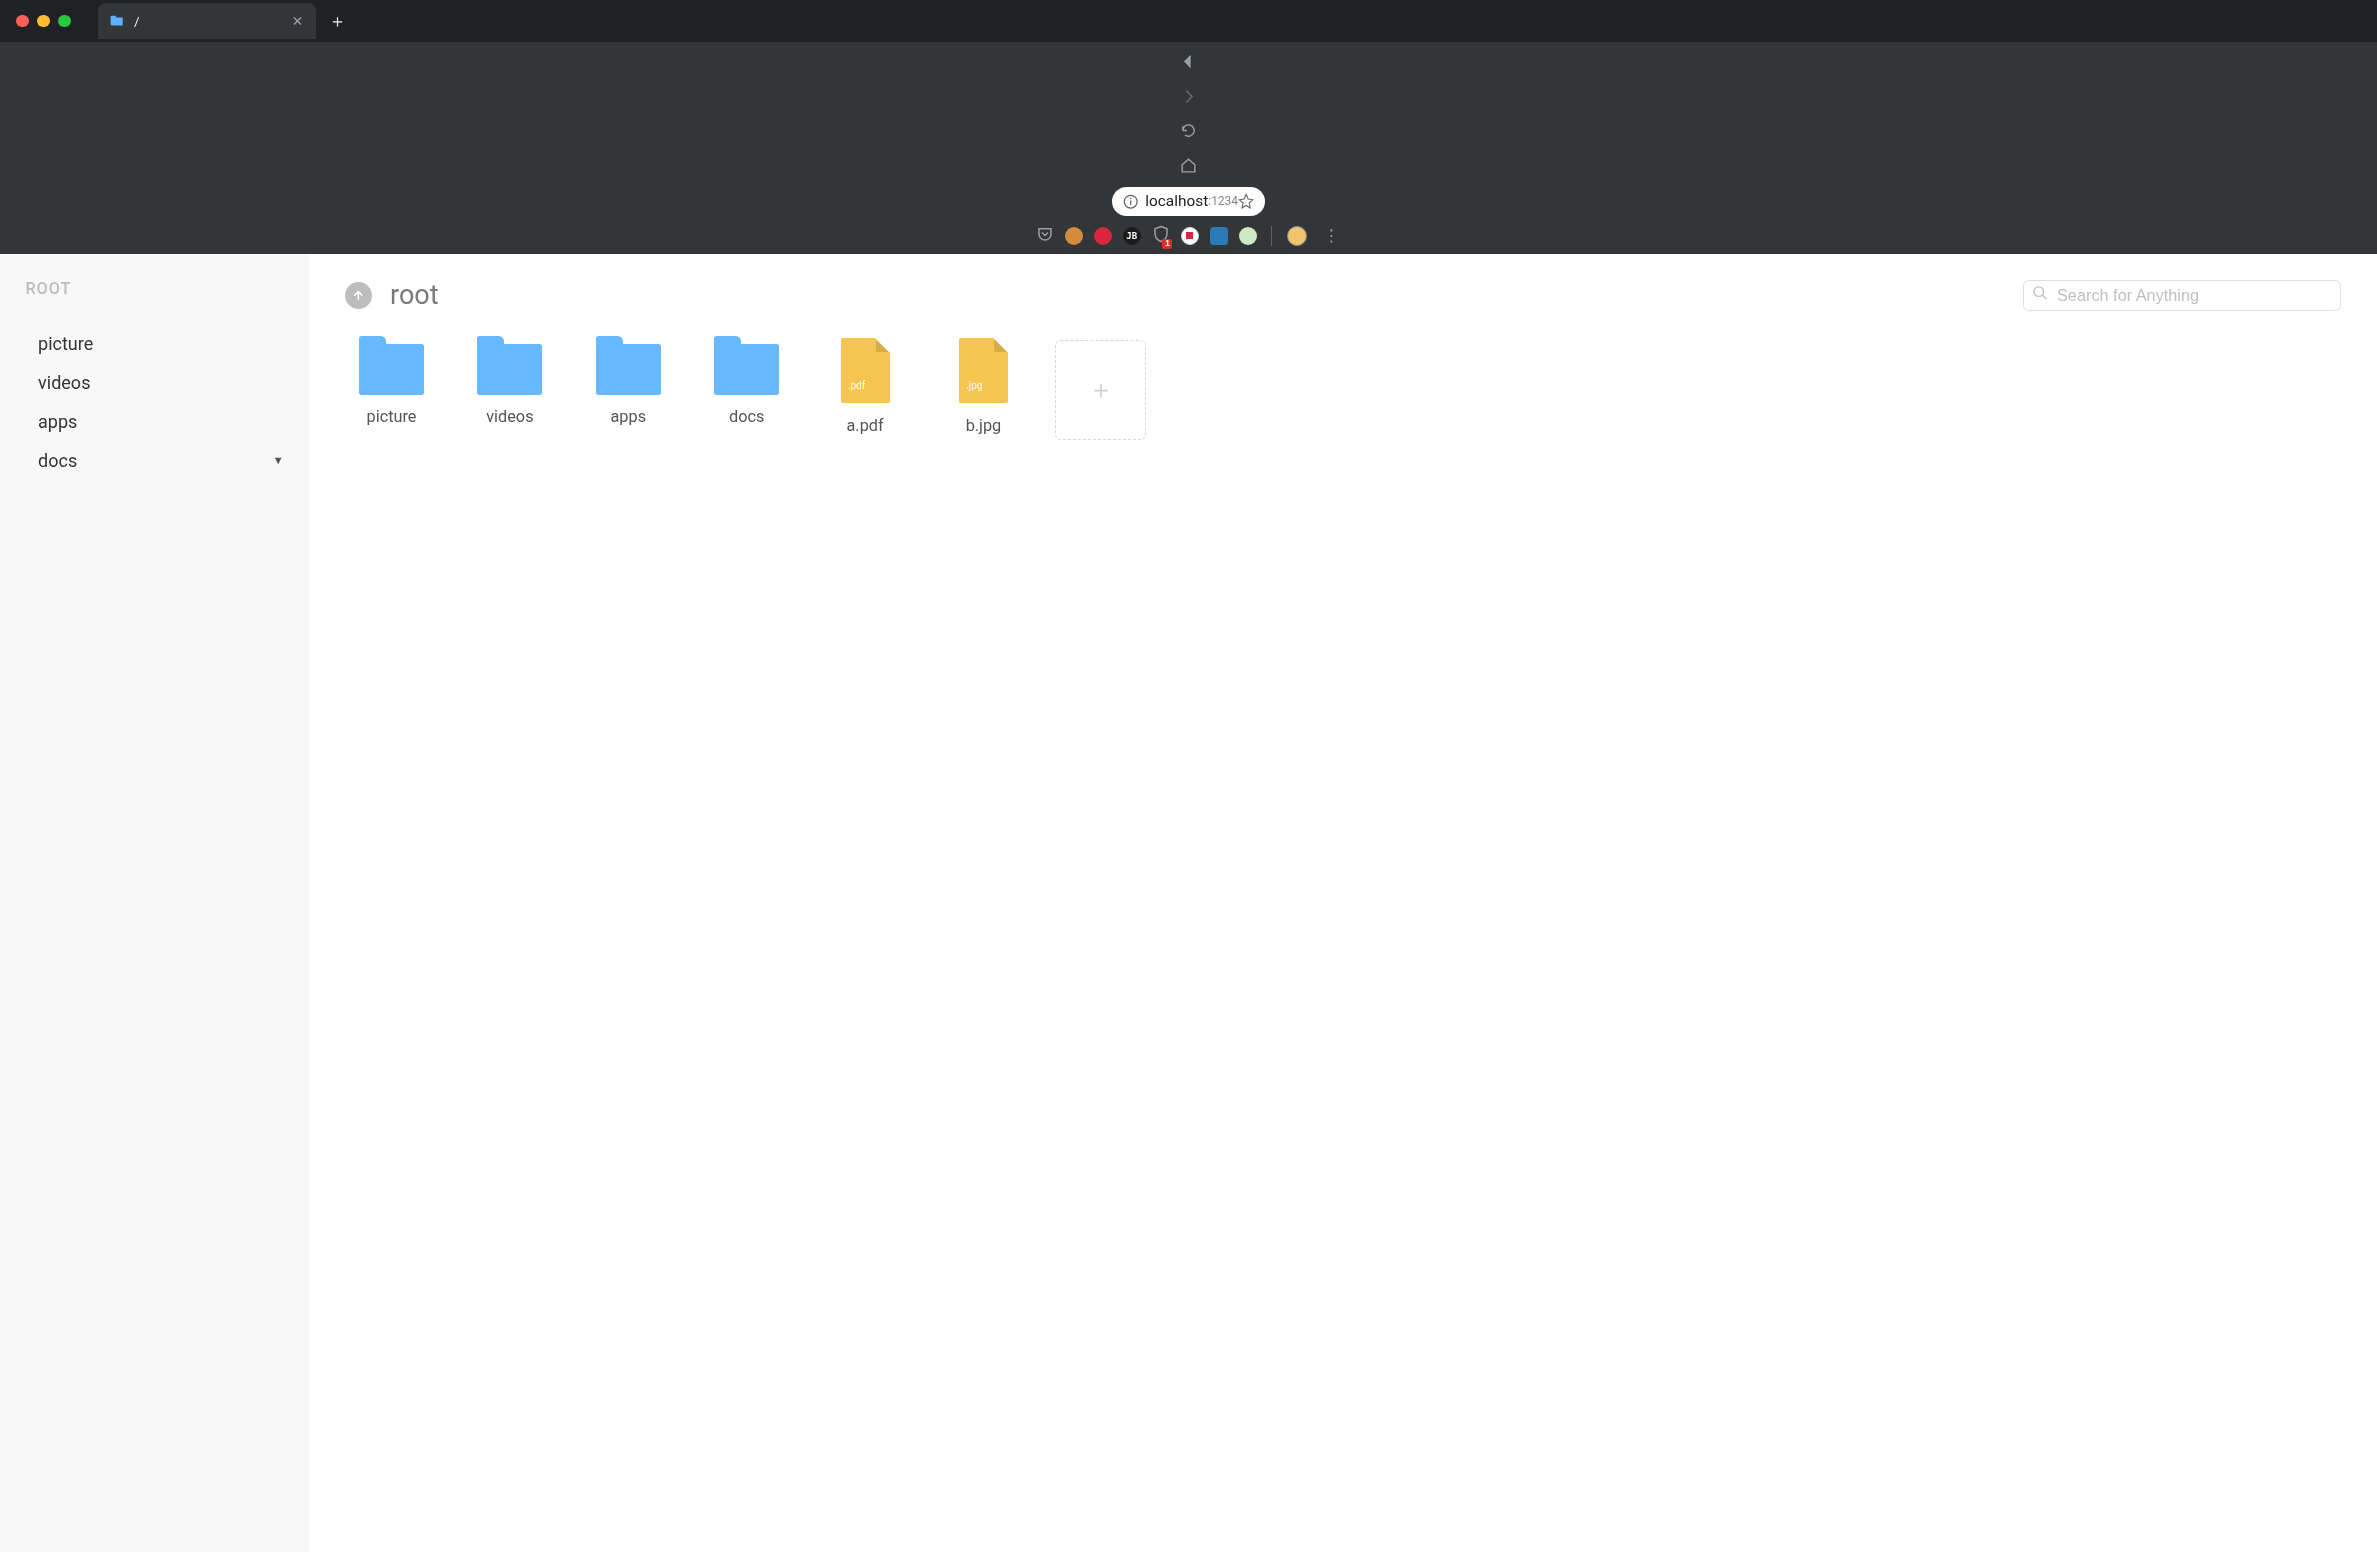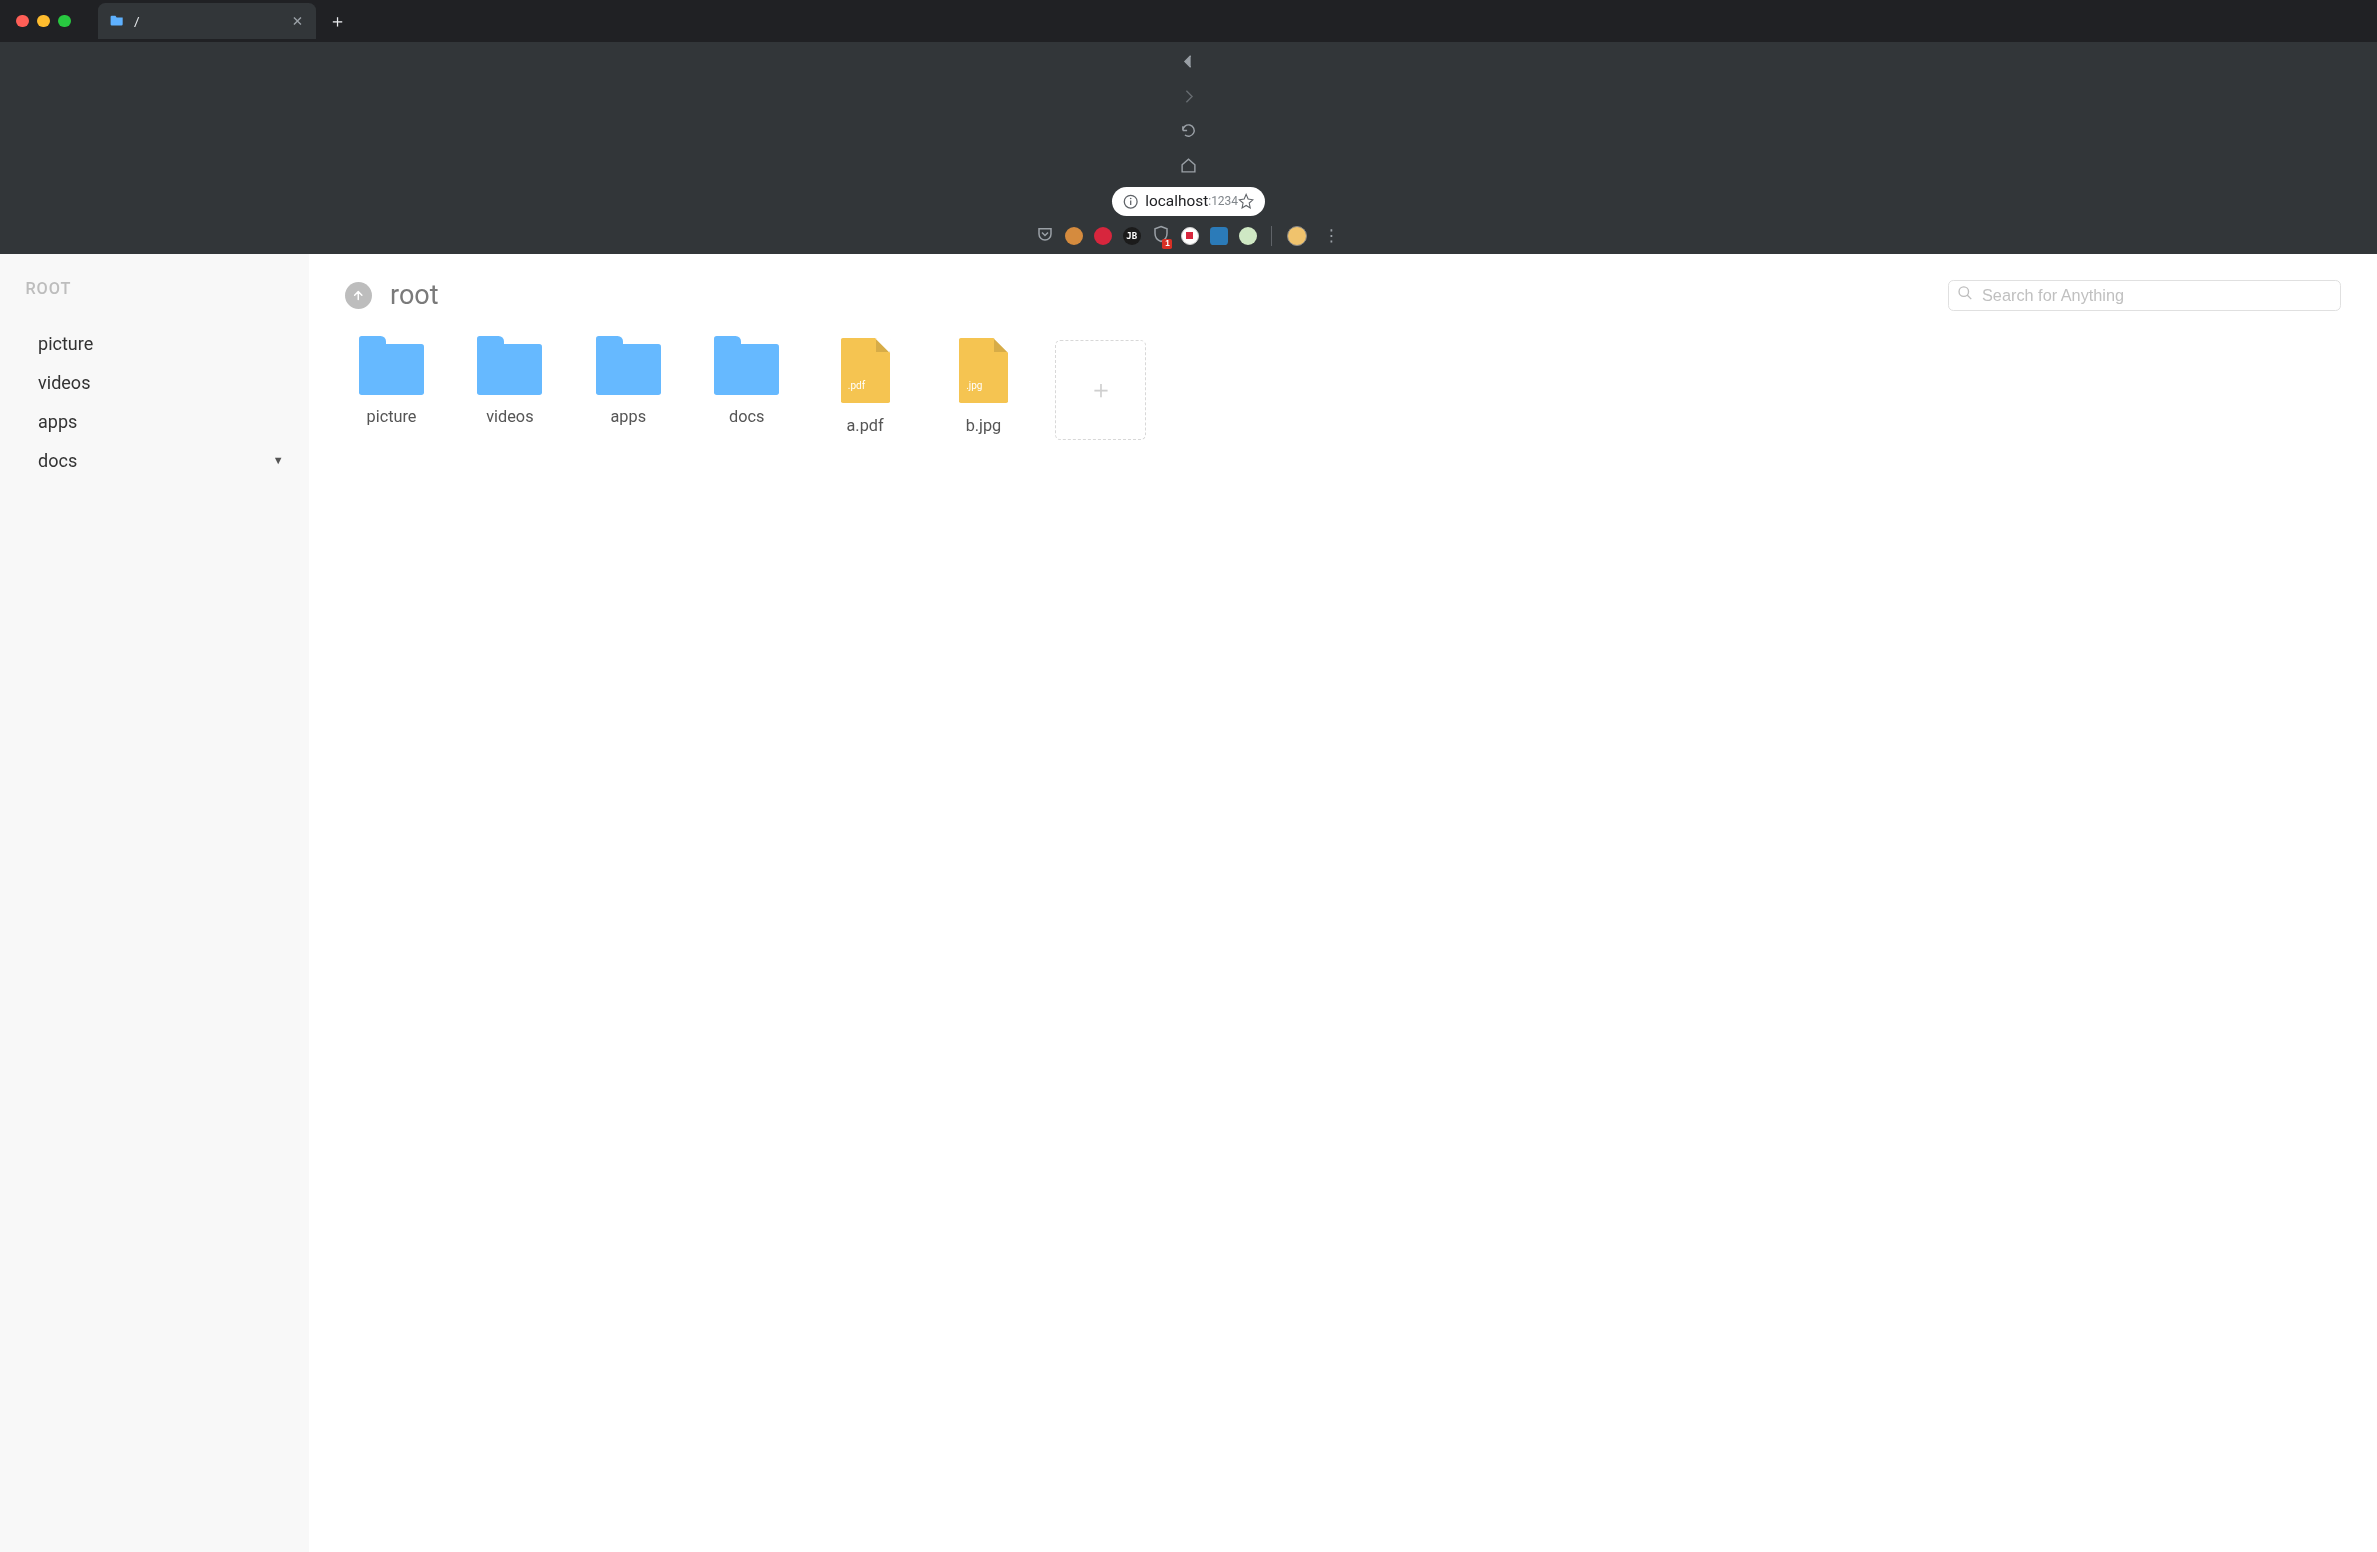--- a/index.html
+++ b/index.html
@@ -73,21 +73,21 @@
   .main { flex:1; padding:25.4px 36px; }
   .main-header { display:flex; align-items:center; gap:18px; margin-bottom:27px; }
   .up-btn {
     width:27px; height:27px; border-radius:50%; background:#bdbdbd;
     display:flex; align-items:center; justify-content:center; cursor:pointer;
   }
   .up-btn svg{ width:14.5px; height:14.5px; fill:#fff; }
   .crumb { font-size:27px; color:#7a7a7a; font-weight:400; }
   .search-wrap { margin-left:auto; position:relative; }
   .search {
-    width:393px; height:31px; border:0.9px solid #e0e0e0; border-radius:5.4px;
+    width:318px; height:31px; border:0.9px solid #e0e0e0; border-radius:5.4px;
     padding:3.6px 11px 3.6px 33px; font-size:16.3px; color:#555; outline:none;
   }
   .search::placeholder{ color:#c0c0c0; }
   .search-icon { position:absolute; left:9px; top:50%; transform:translateY(-50%); color:#bdbdbd; }
 
   .grid { display:flex; flex-wrap:wrap; gap:25.4px; }
   .item { width:93px; display:flex; flex-direction:column; align-items:center; gap:12.7px; cursor:pointer; }
   .item-label { font-size:16.3px; color:#555; }
 
   

